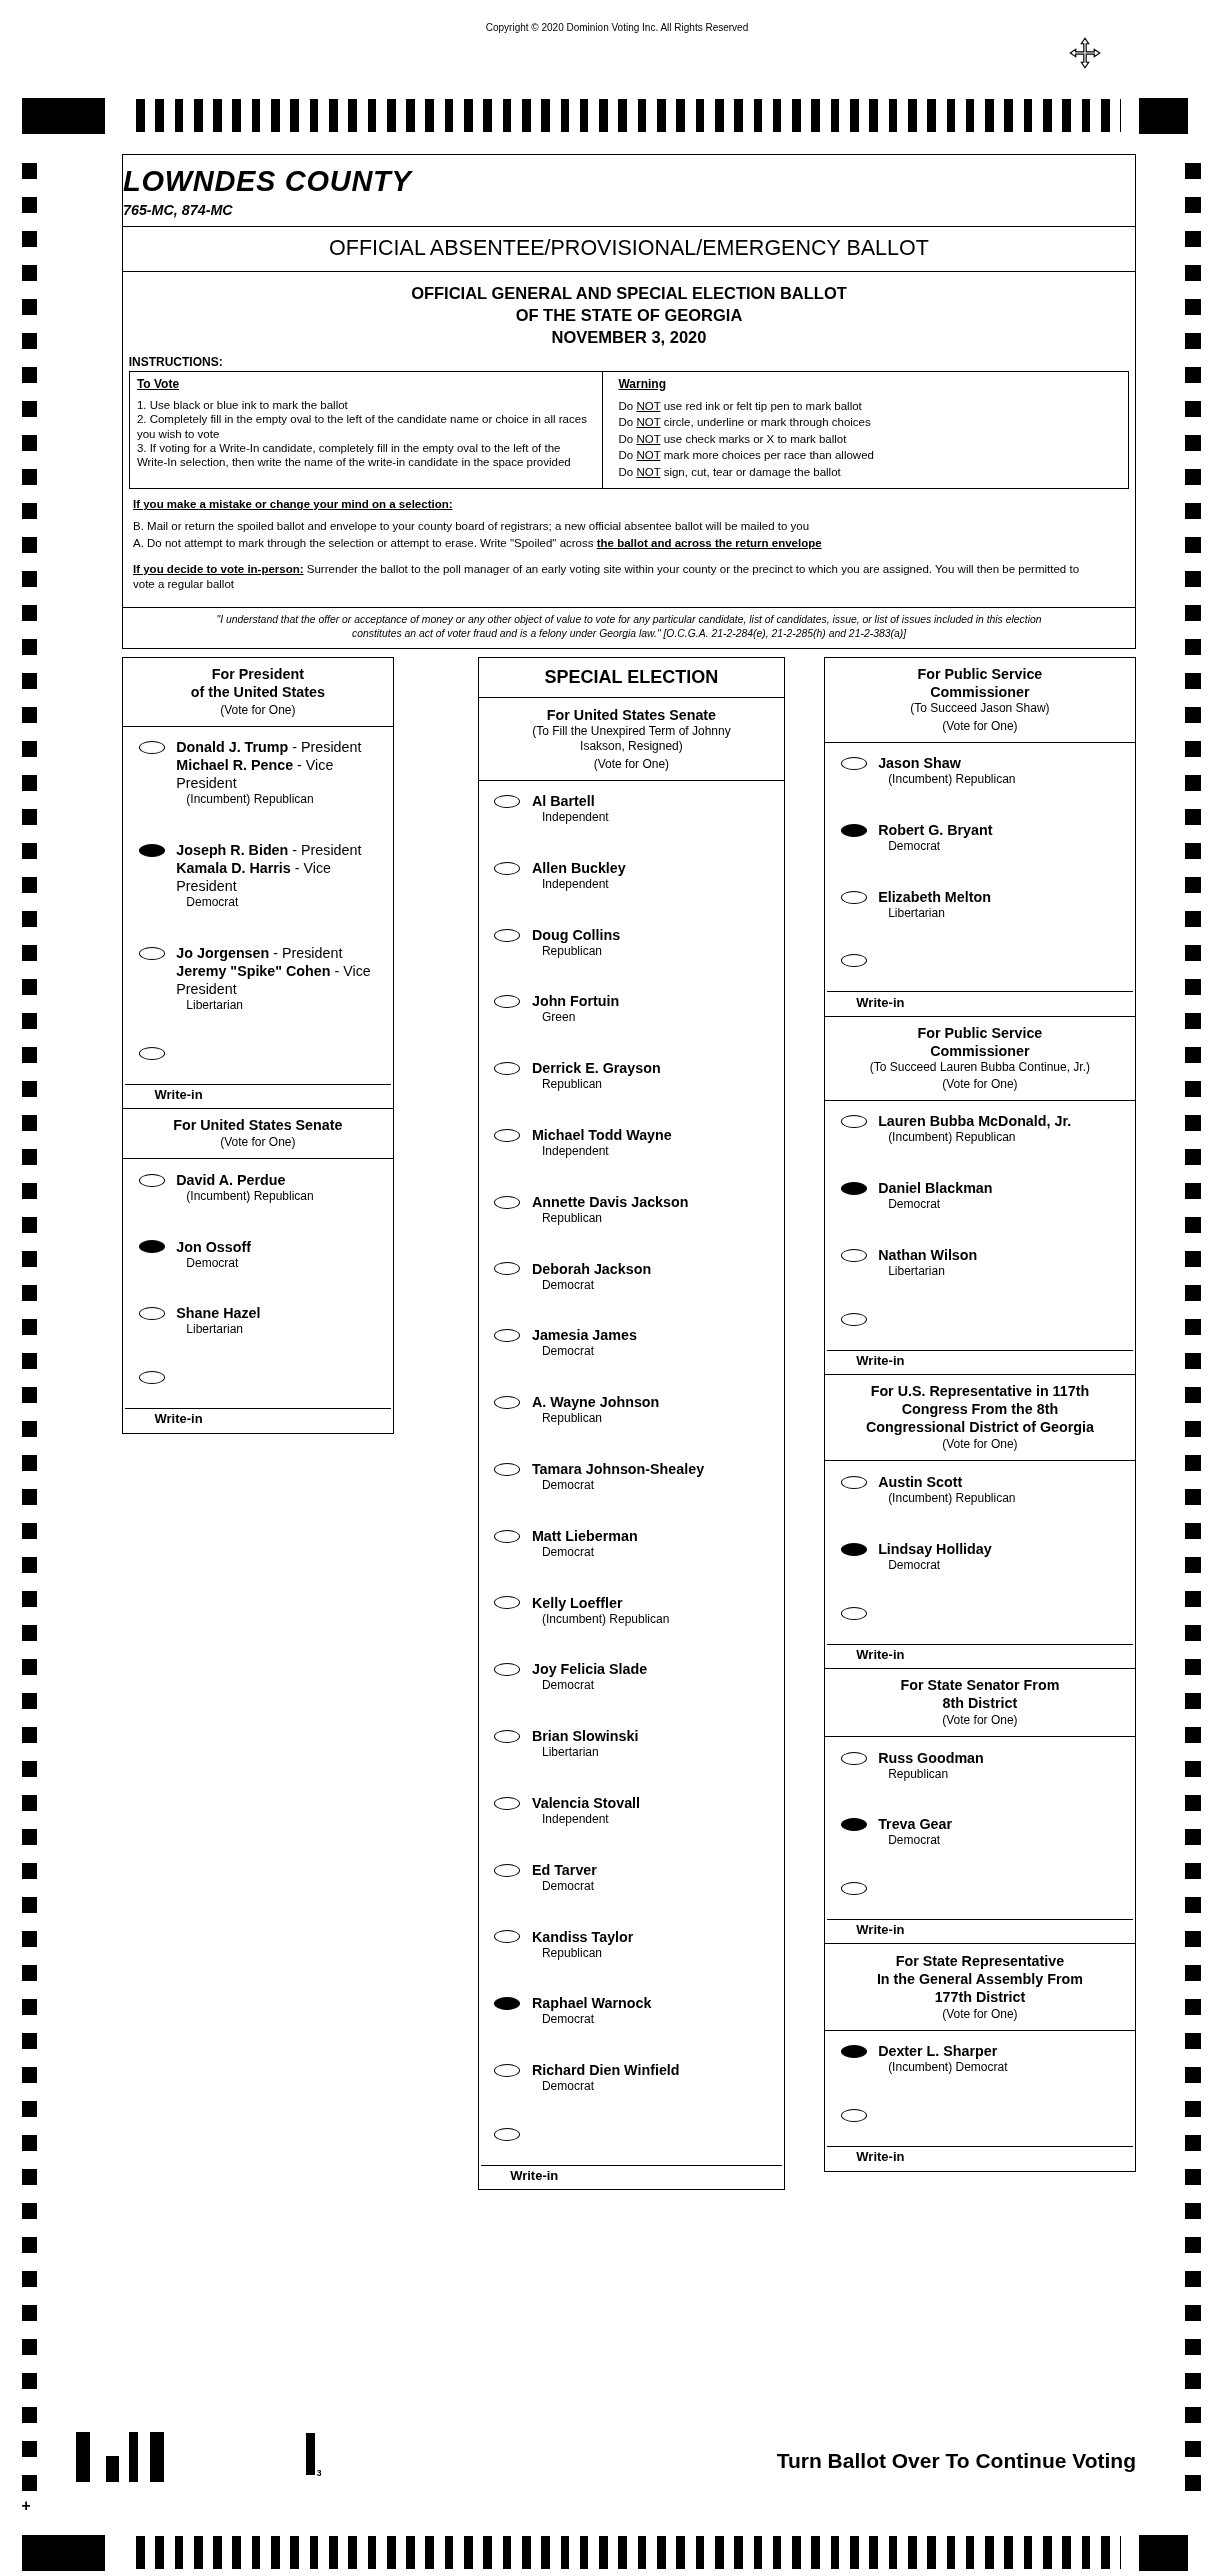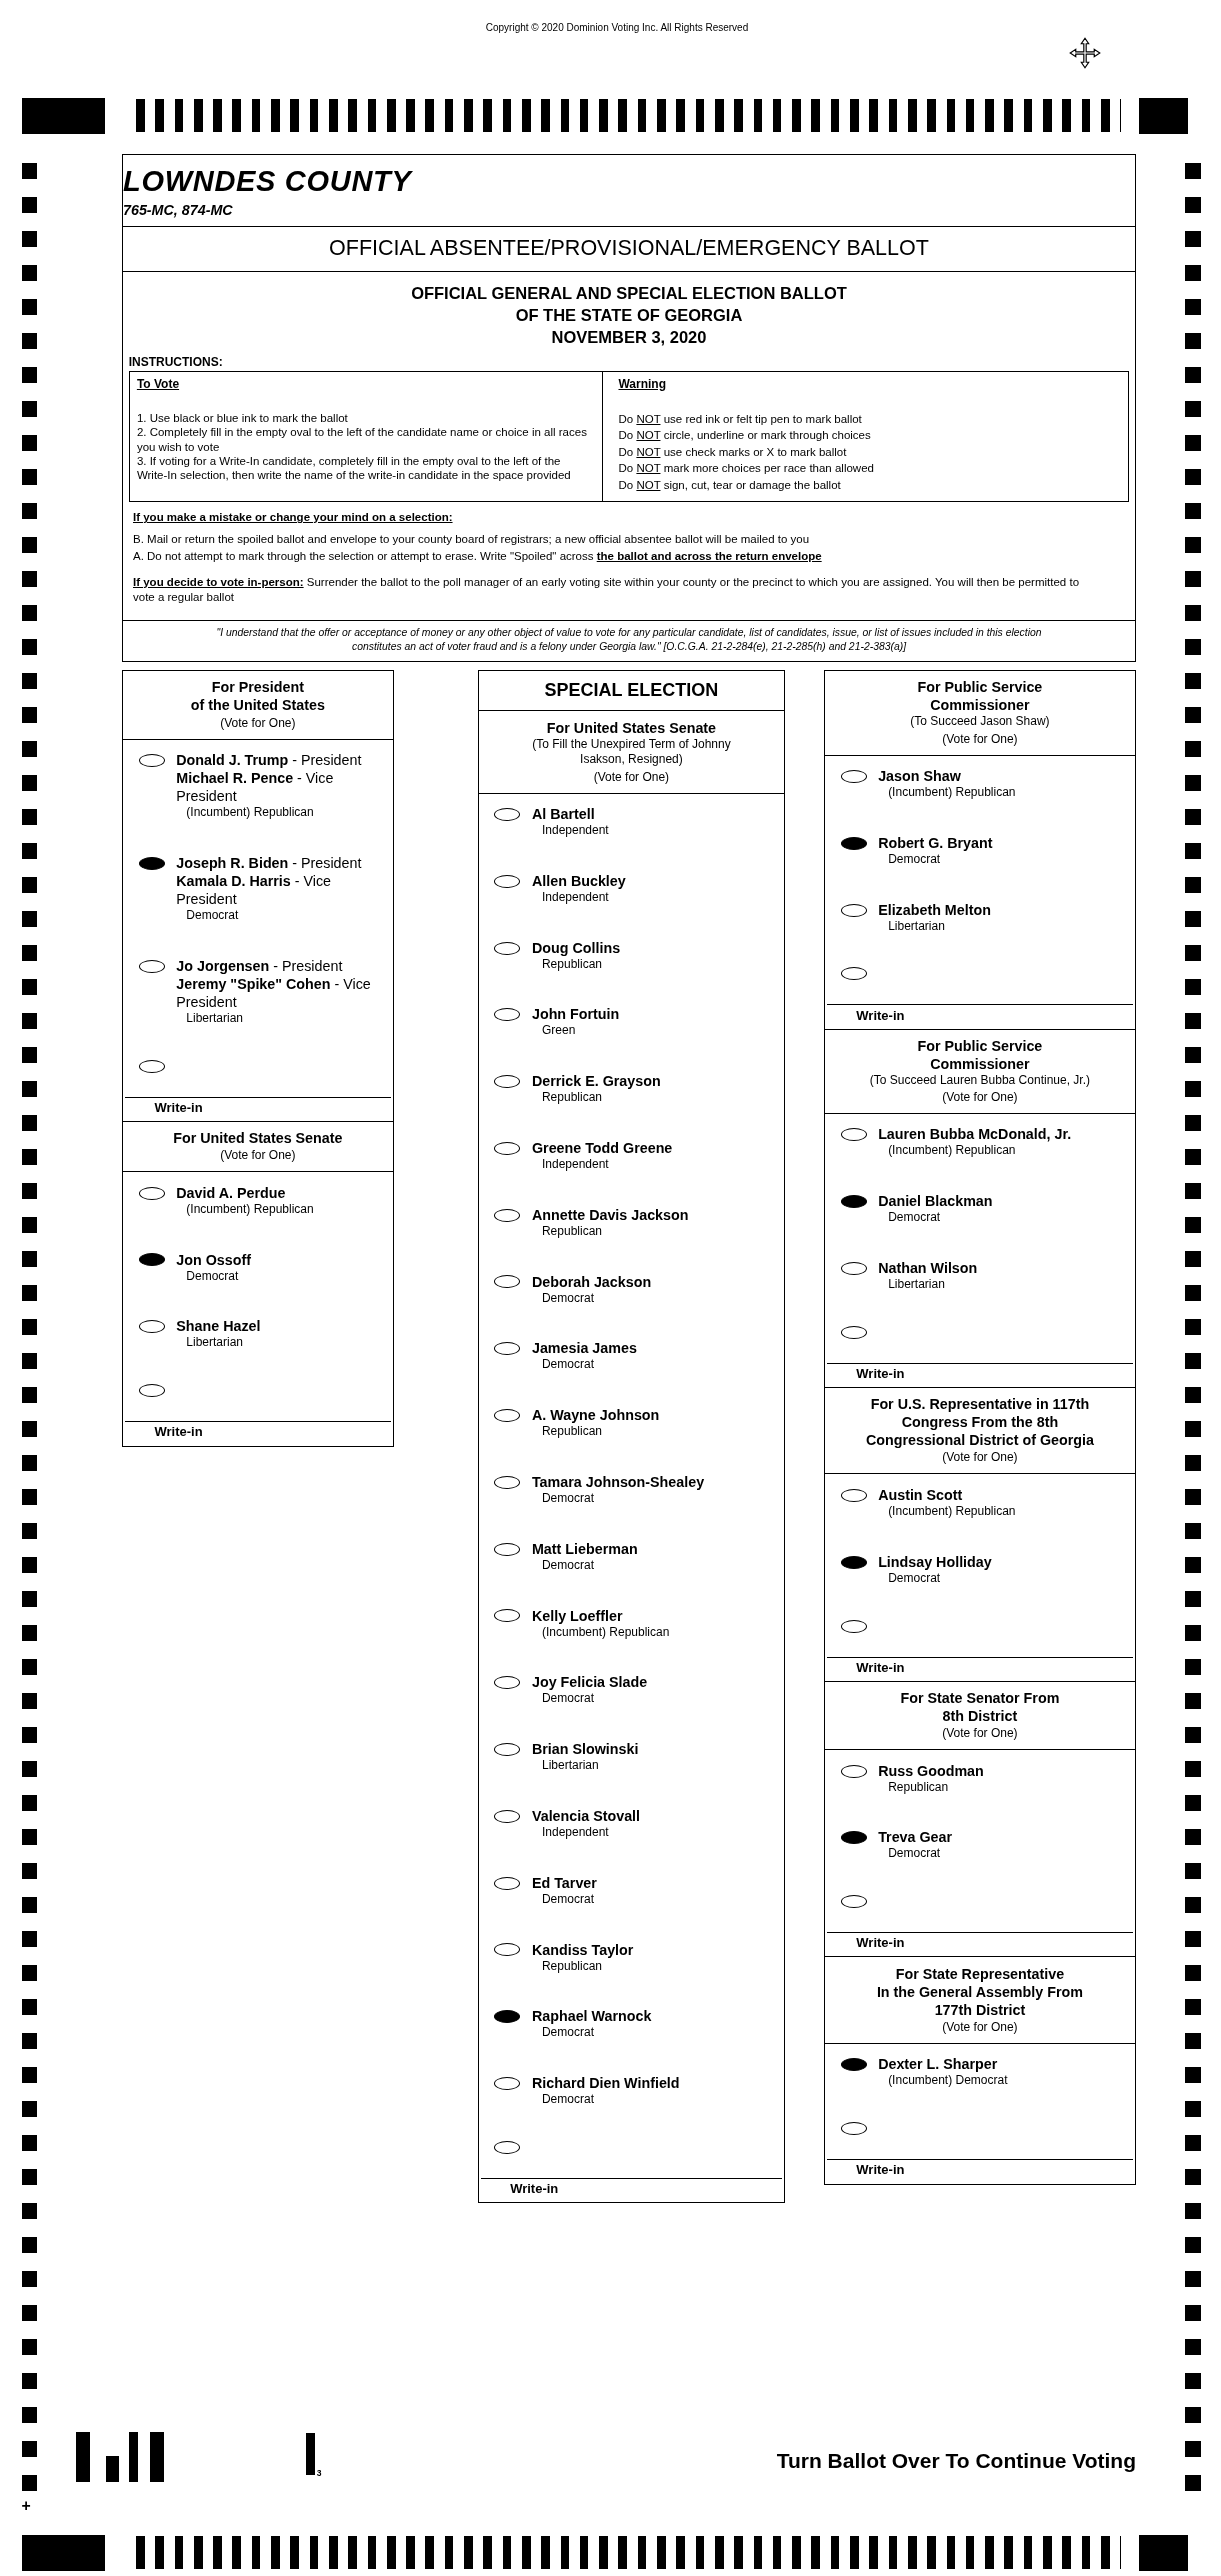--- a/index.html
+++ b/index.html
@@ -28,21 +28,21 @@
   .head-outer { border:1.4px solid #000; }
   .county-sec { border-bottom:1.4px solid #000; text-align:left; padding:10px 0 8.6px;font-style:italic; }
   .county { font-size:29px; font-weight:bold; letter-spacing:0.7px; }
   .codes  { font-size:14.3px; font-weight:bold; margin-top:3.6px; }
   .type-sec { border-bottom:1.4px solid #000; text-align:center; font-size:21.5px; font-weight:normal; padding:9.3px 0; }
   .title-sec { text-align:center; font-size:16.5px; font-weight:bold; line-height:22px; padding:10px 0 5.7px; }
   .instr-label { font-size:12px; font-weight:bold; margin:1.4px 0 2.1px 5.7px; }
   .instr-box { display:flex; border:1.4px solid #000; margin:0 5.7px; }
   .tovote { width:473px; border-right:1.4px solid #000; padding:5px 8.6px 7.2px 7.2px; }
   .warning { flex:1; padding:5px 8.6px 7.2px 15.8px; }
-  .sec-title { font-weight:bold; text-decoration:underline; font-size:12px; margin-bottom:20px; }
+  .sec-title { font-weight:bold; text-decoration:underline; font-size:12px; margin-bottom:7px; }
   .instr-item { font-size:11.5px; line-height:14.3px; }
   .warn-item  { font-size:11.5px; line-height:16.5px; }
   .u { text-decoration:underline; }
   .b { font-weight:bold; }
   .mistake { padding:8.6px 10px 5.7px; font-size:11.5px; line-height:15px; }
   .mistake-title { margin-bottom:6.4px; }
   .mistake-item { margin-bottom:2.1px; }
   .inperson { margin:11.5px 0 8.6px; max-width:960px; }
   .fraud { border-top:1.4px solid #000; font-style:italic; font-size:10.4px; line-height:13.6px;
            text-align:center; padding:5.7px 68px 7.2px; }
@@ -261,21 +261,21 @@
             <div class="cand">
               <div class="oval"></div>
               <div class="cand-text">
                 <div class="cand-name"><span>Derrick E. Grayson</span></div>
                 <div class="cand-party">Republican</div>
               </div>
             </div>
             <div class="cand">
               <div class="oval"></div>
               <div class="cand-text">
-                <div class="cand-name"><span>Greene Todd Greene</span></div>
+                <div class="cand-name"><span>Michael Todd Wayne</span></div>
                 <div class="cand-party">Independent</div>
               </div>
             </div>
             <div class="cand">
               <div class="oval"></div>
               <div class="cand-text">
                 <div class="cand-name"><span>Annette Davis Jackson</span></div>
                 <div class="cand-party">Republican</div>
               </div>
             </div>

